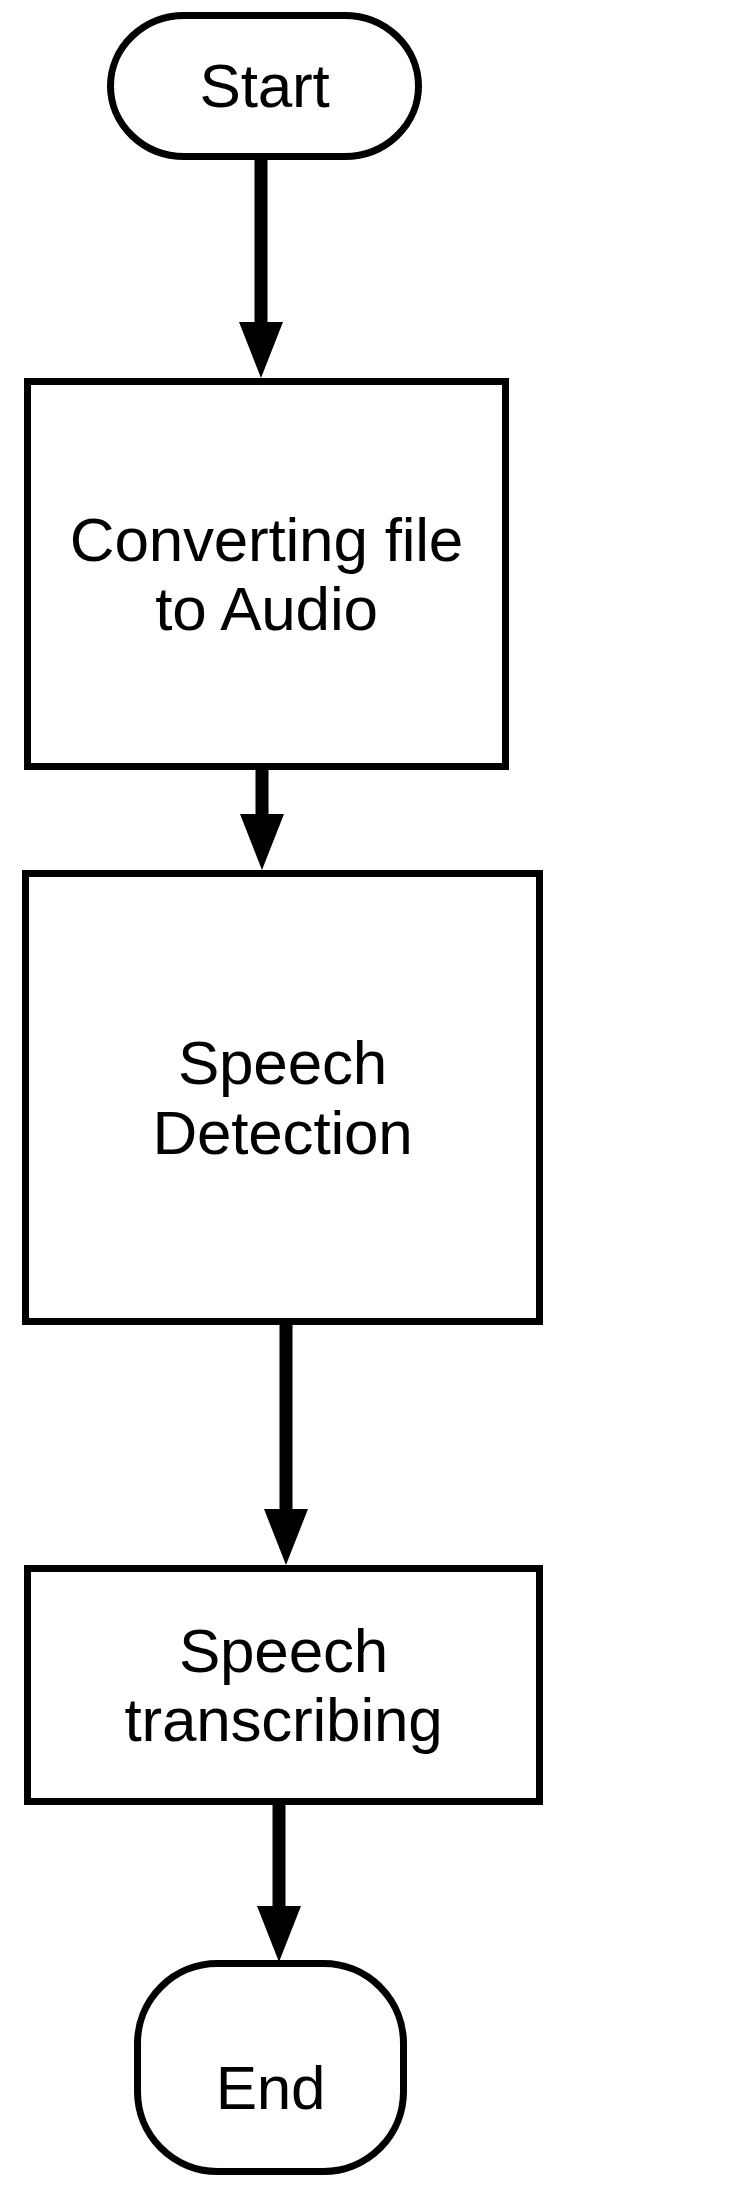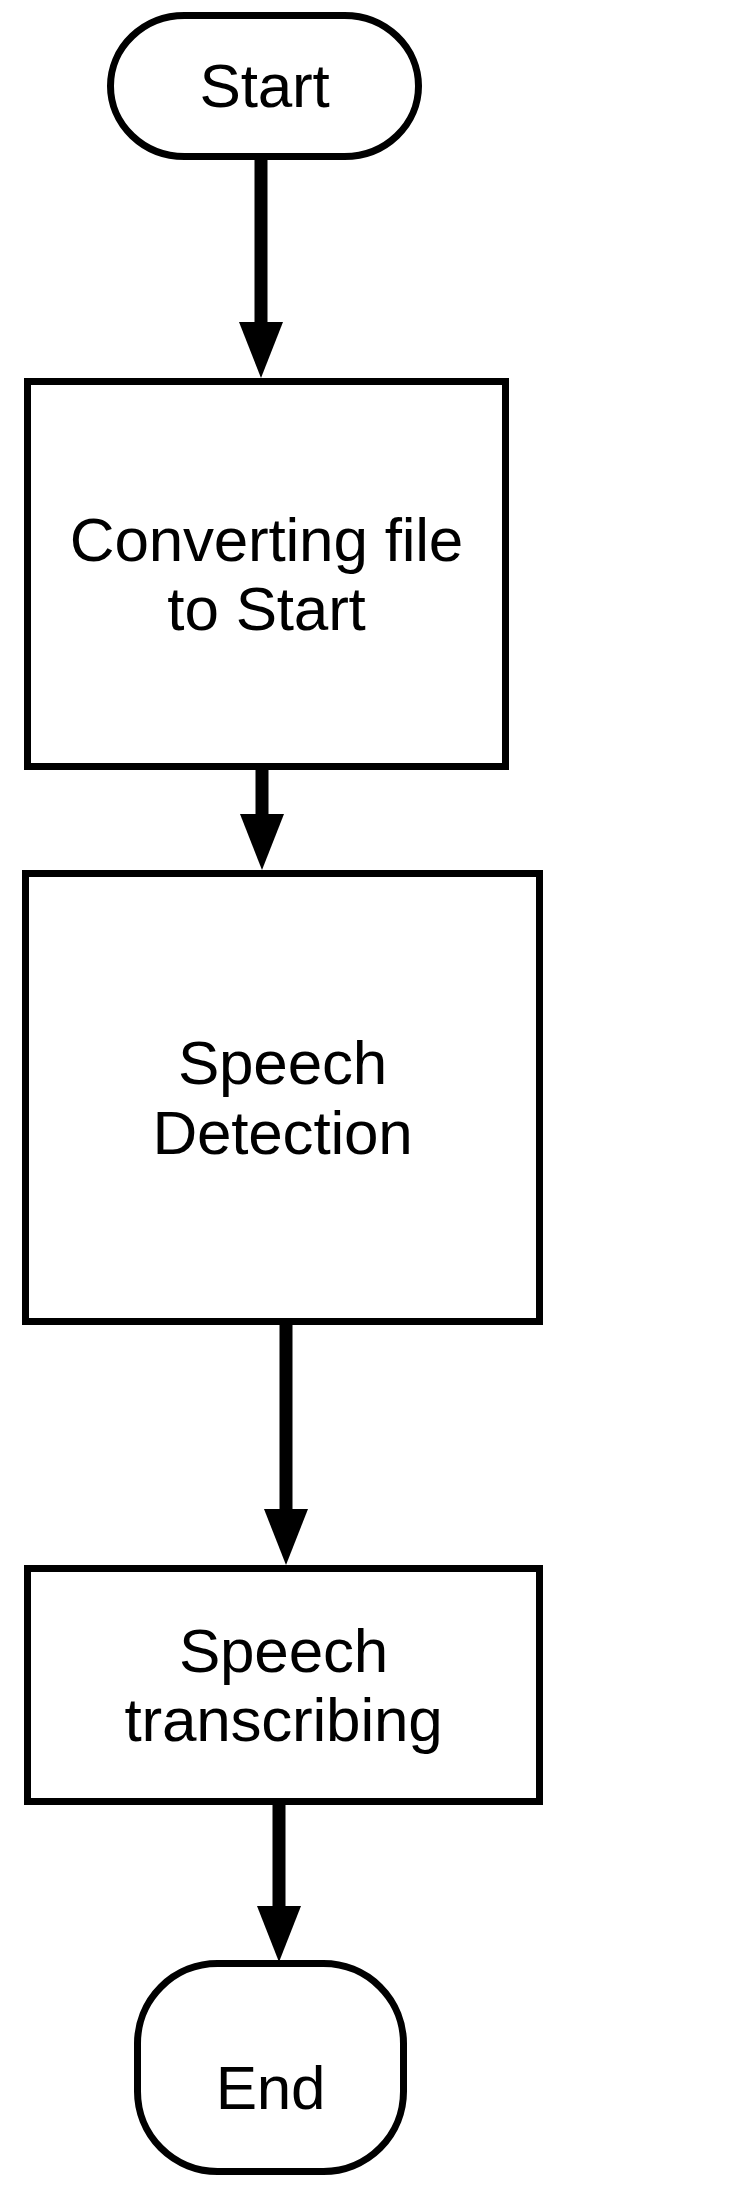--- a/index.html
+++ b/index.html
@@ -75,21 +75,21 @@
     <rect id="node0-shape" fill="#ffffff" stroke="#000000" x="98.5" y="15.5" width="308" height="141" rx="74" ry="74" stroke-width="7"></rect>
     <rect id="node1-shape" fill="#ffffff" stroke="#000000" x="15.5" y="381.5" width="478" height="385" rx="0" ry="0" stroke-width="7"></rect>
     <rect id="node2-shape" fill="#ffffff" stroke="#000000" x="13.5" y="873.5" width="514" height="448" rx="0" ry="0" stroke-width="7"></rect>
     <rect id="node3-shape" fill="#ffffff" stroke="#000000" x="15.5" y="1568.5" width="512" height="233" rx="0" ry="0" stroke-width="7"></rect>
     <rect id="node4-shape" fill="#ffffff" stroke="#000000" x="125.5" y="1963.5" width="266" height="208" rx="80" ry="80" stroke-width="7"></rect>
   </svg>
 
   <div class="node-label terminal-label" id="node0-label" style="left: 95px; top: 12px; width: 315px; height: 148px;">Start</div>
 
   <div class="node-label process-label" id="node1-label" style="left: 12px; top: 378px; width: 485px; height: 392px;">Converting file
-to Start</div>
+to Audio</div>
 
   <div class="node-label process-label" id="node2-label" style="left: 10px; top: 870px; width: 521px; height: 455px;">Speech
 Detection</div>
 
   <div class="node-label process-label" id="node3-label" style="left: 12px; top: 1565px; width: 519px; height: 240px;">Speech
 transcribing</div>
 
   <div class="node-label terminal-label" id="node4-label" style="left: 122px; top: 1980px; width: 273px; height: 215px;">End</div>
 
 </div>

